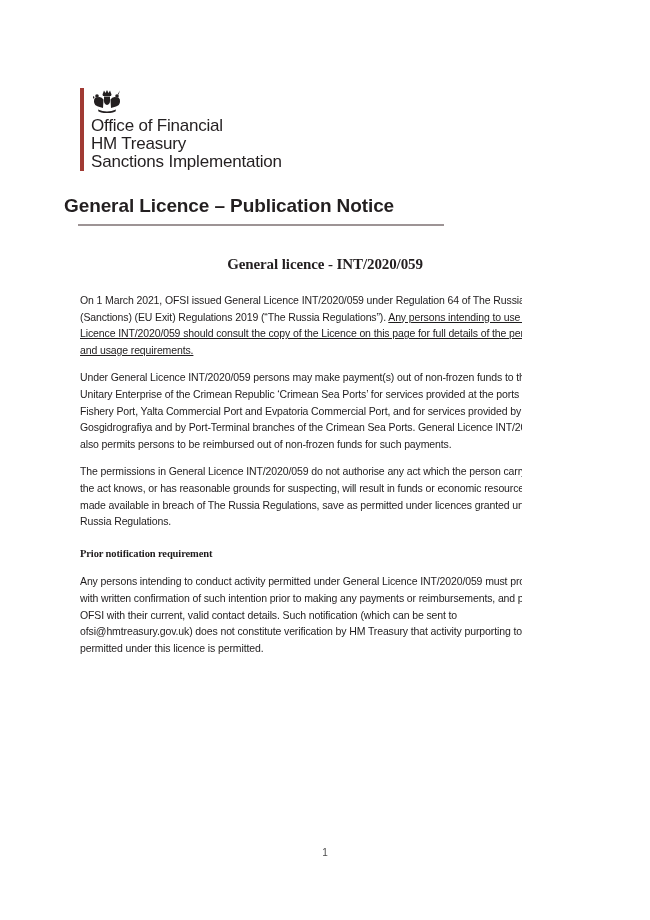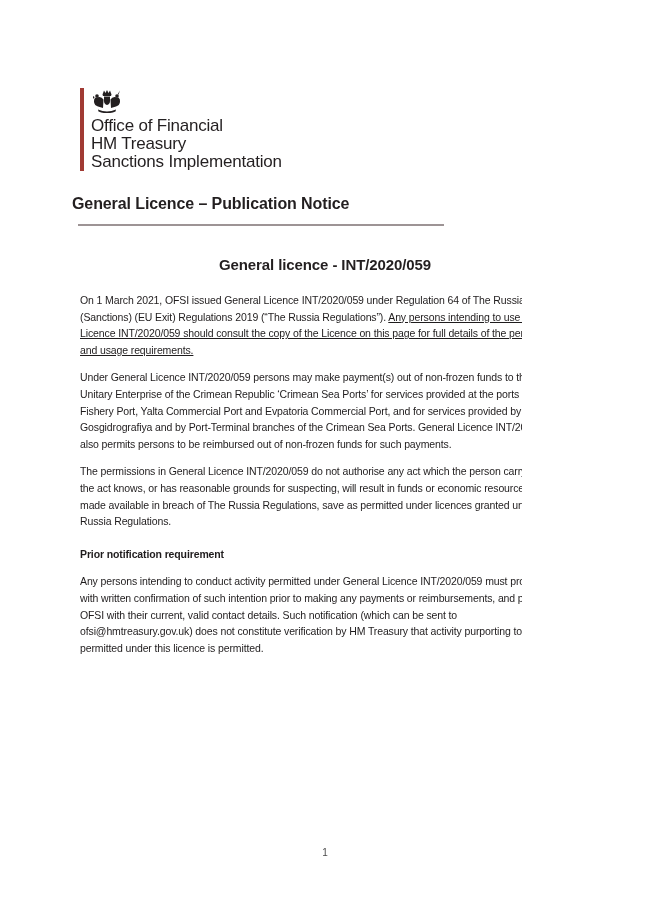--- a/index.html
+++ b/index.html
@@ -37,22 +37,22 @@
     font-size: 17px;
     line-height: 18px;
     letter-spacing: -0.2px;
     color: #231f20;
     white-space: nowrap;
   }
 
   
   .pub-heading {
     position: absolute;
-    top: 195px; left: 72px;
-    font-size: 16px;
+    top: 195px; left: 64px;
+    font-size: 19px;
     font-weight: bold;
     letter-spacing: -0.1px;
     color: #231f20;
     white-space: nowrap;
   }
   .rule {
     position: absolute;
     top: 224px; left: 78px; right: 78px;
     height: 2px;
     background: #9d9495;
@@ -61,37 +61,39 @@
   
   .doc-title {
     position: absolute;
     top: 256px; left: 0;
     width: 650px;
     text-align: center;
     font-size: 15px;
     font-weight: bold;
     letter-spacing: -0.1px;
     color: #231f20;
+    font-family: Liberation Serif, serif;
   }
 
   
   .content {
     position: absolute;
     top: 292px; left: 80px;
     width: 492px;
     font-size: 10.5px;
     line-height: 16.6px;
     letter-spacing: -0.12px;
     color: #1f1c1d;
     text-align: left;
   }
   .content p { margin-bottom: 11px; }
   .content p.section-heading {
     font-weight: bold;
     margin-top: 16px;
+    font-family: Liberation Serif, serif;
   }
   .u-link {
     text-decoration: underline;
     color: inherit;
     cursor: pointer;
   }
 
   .page-number {
     position: absolute;
     top: 847px; left: 0;

